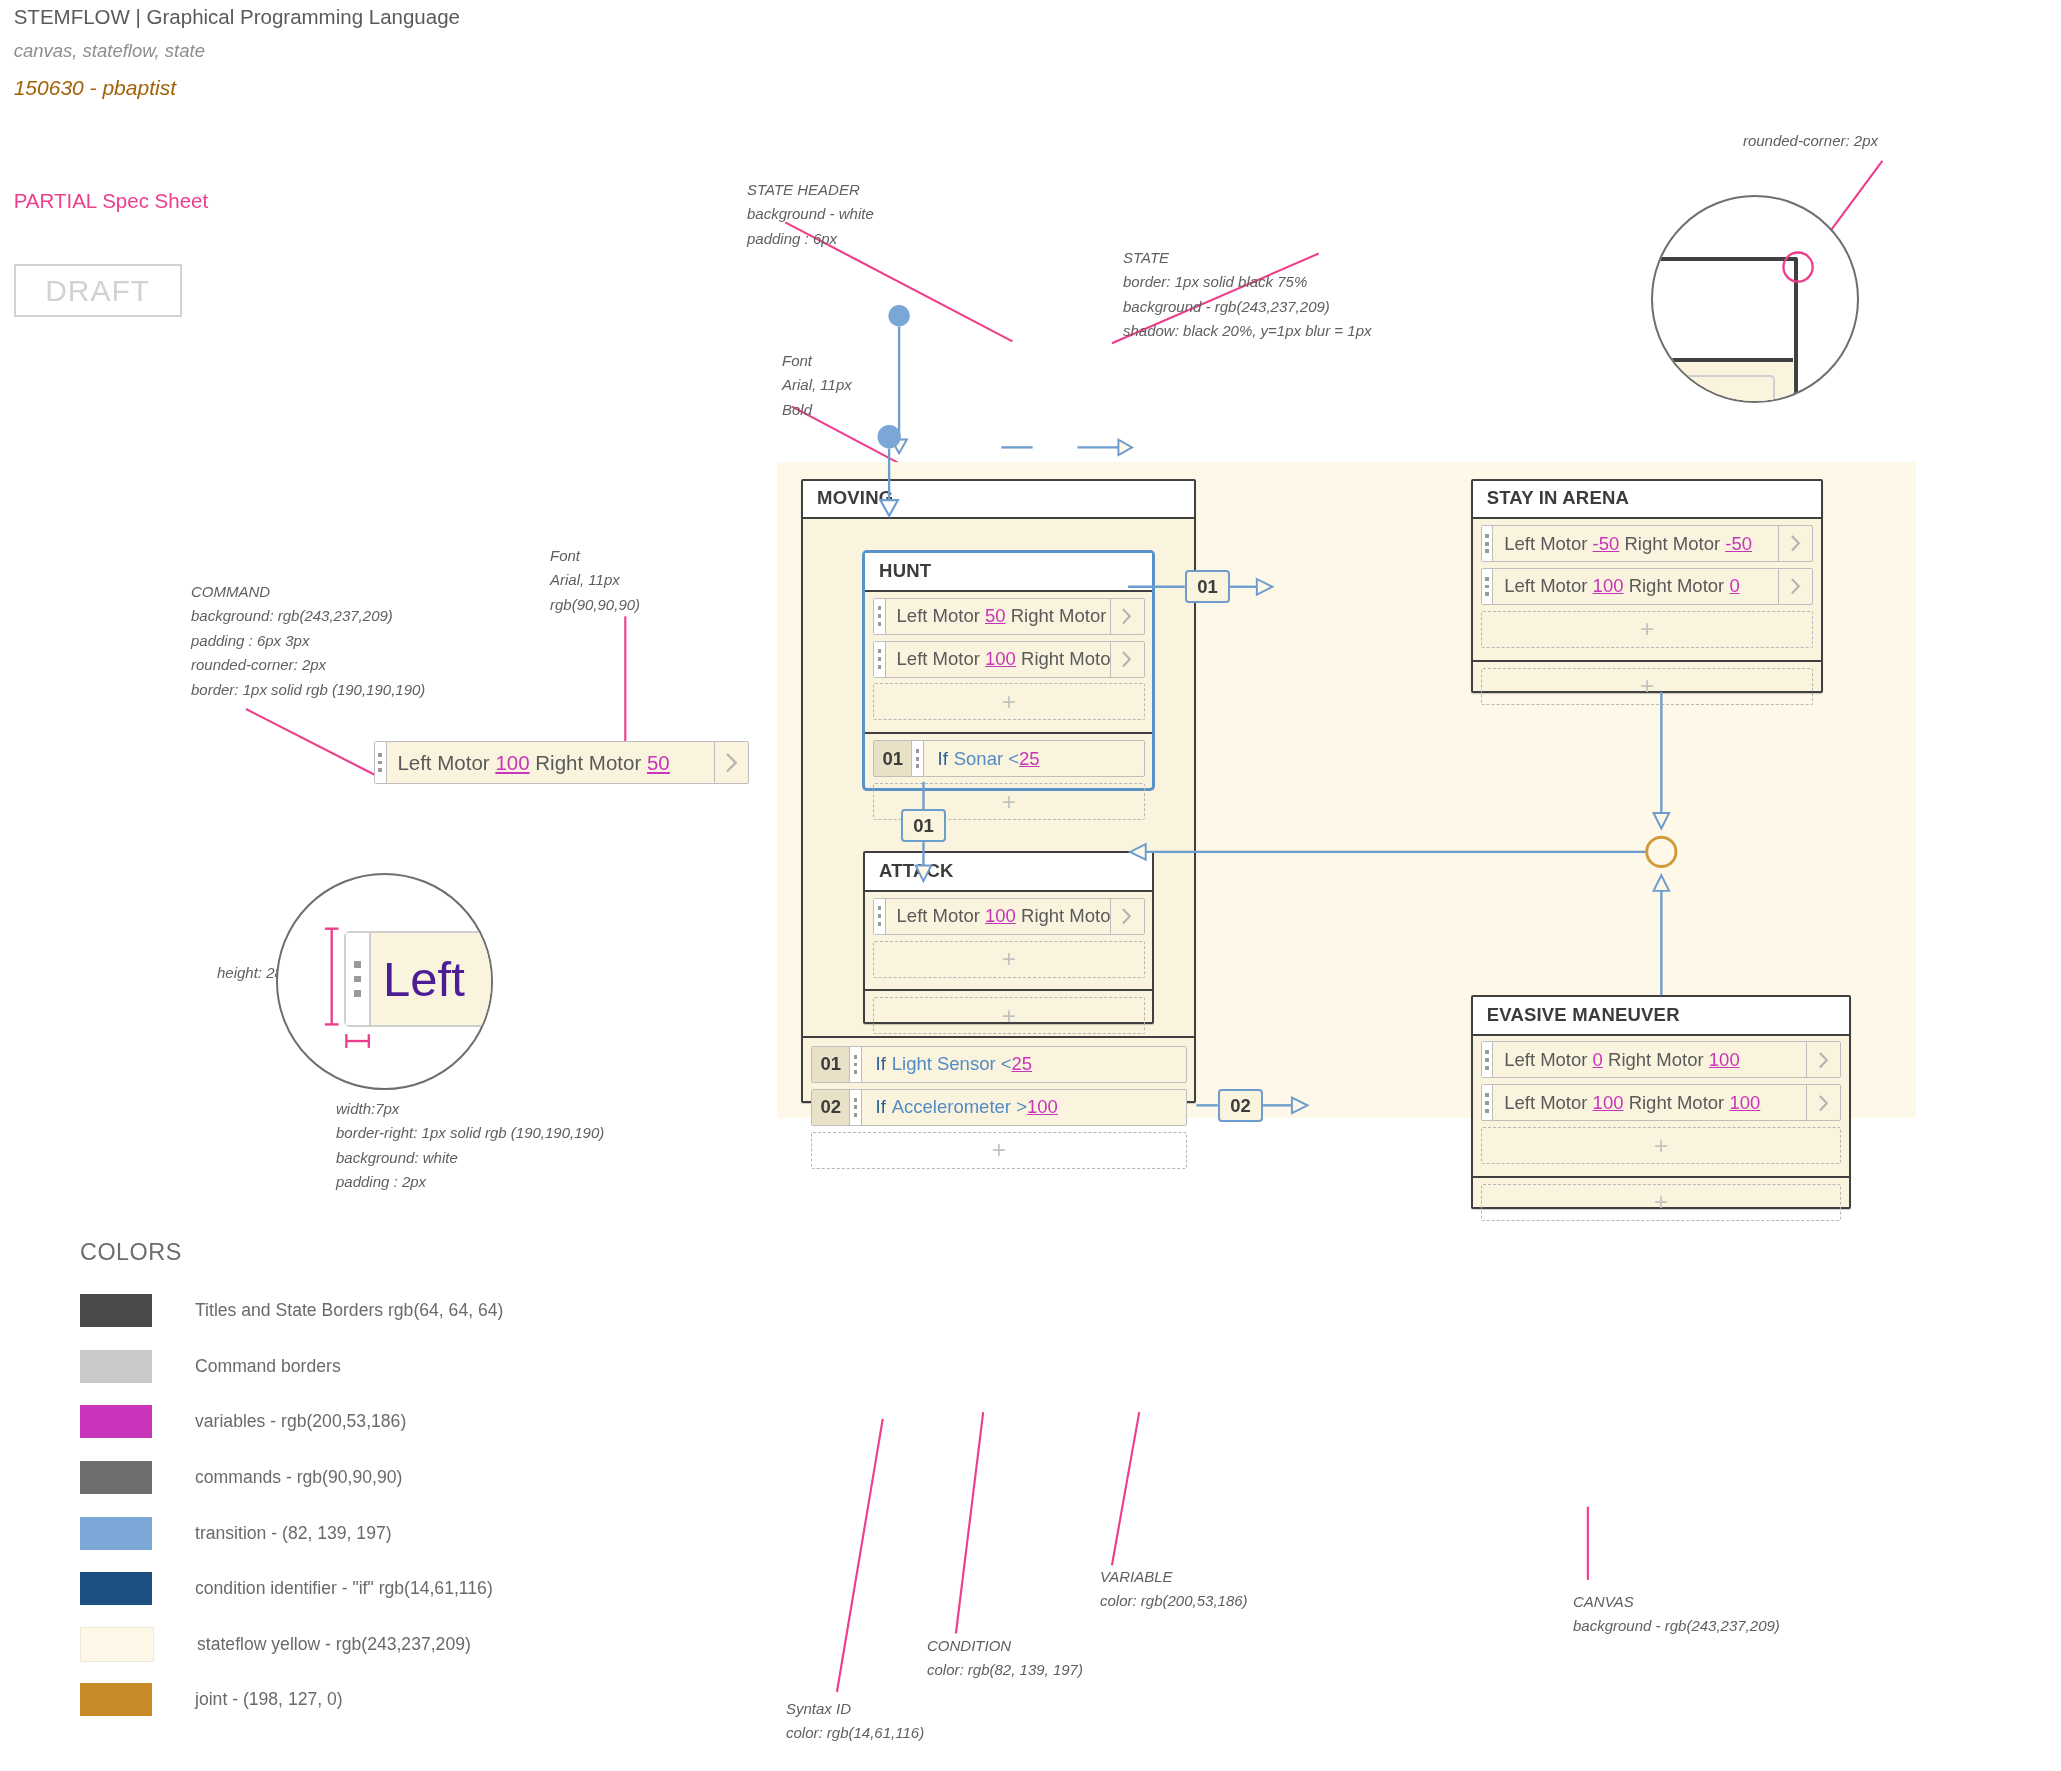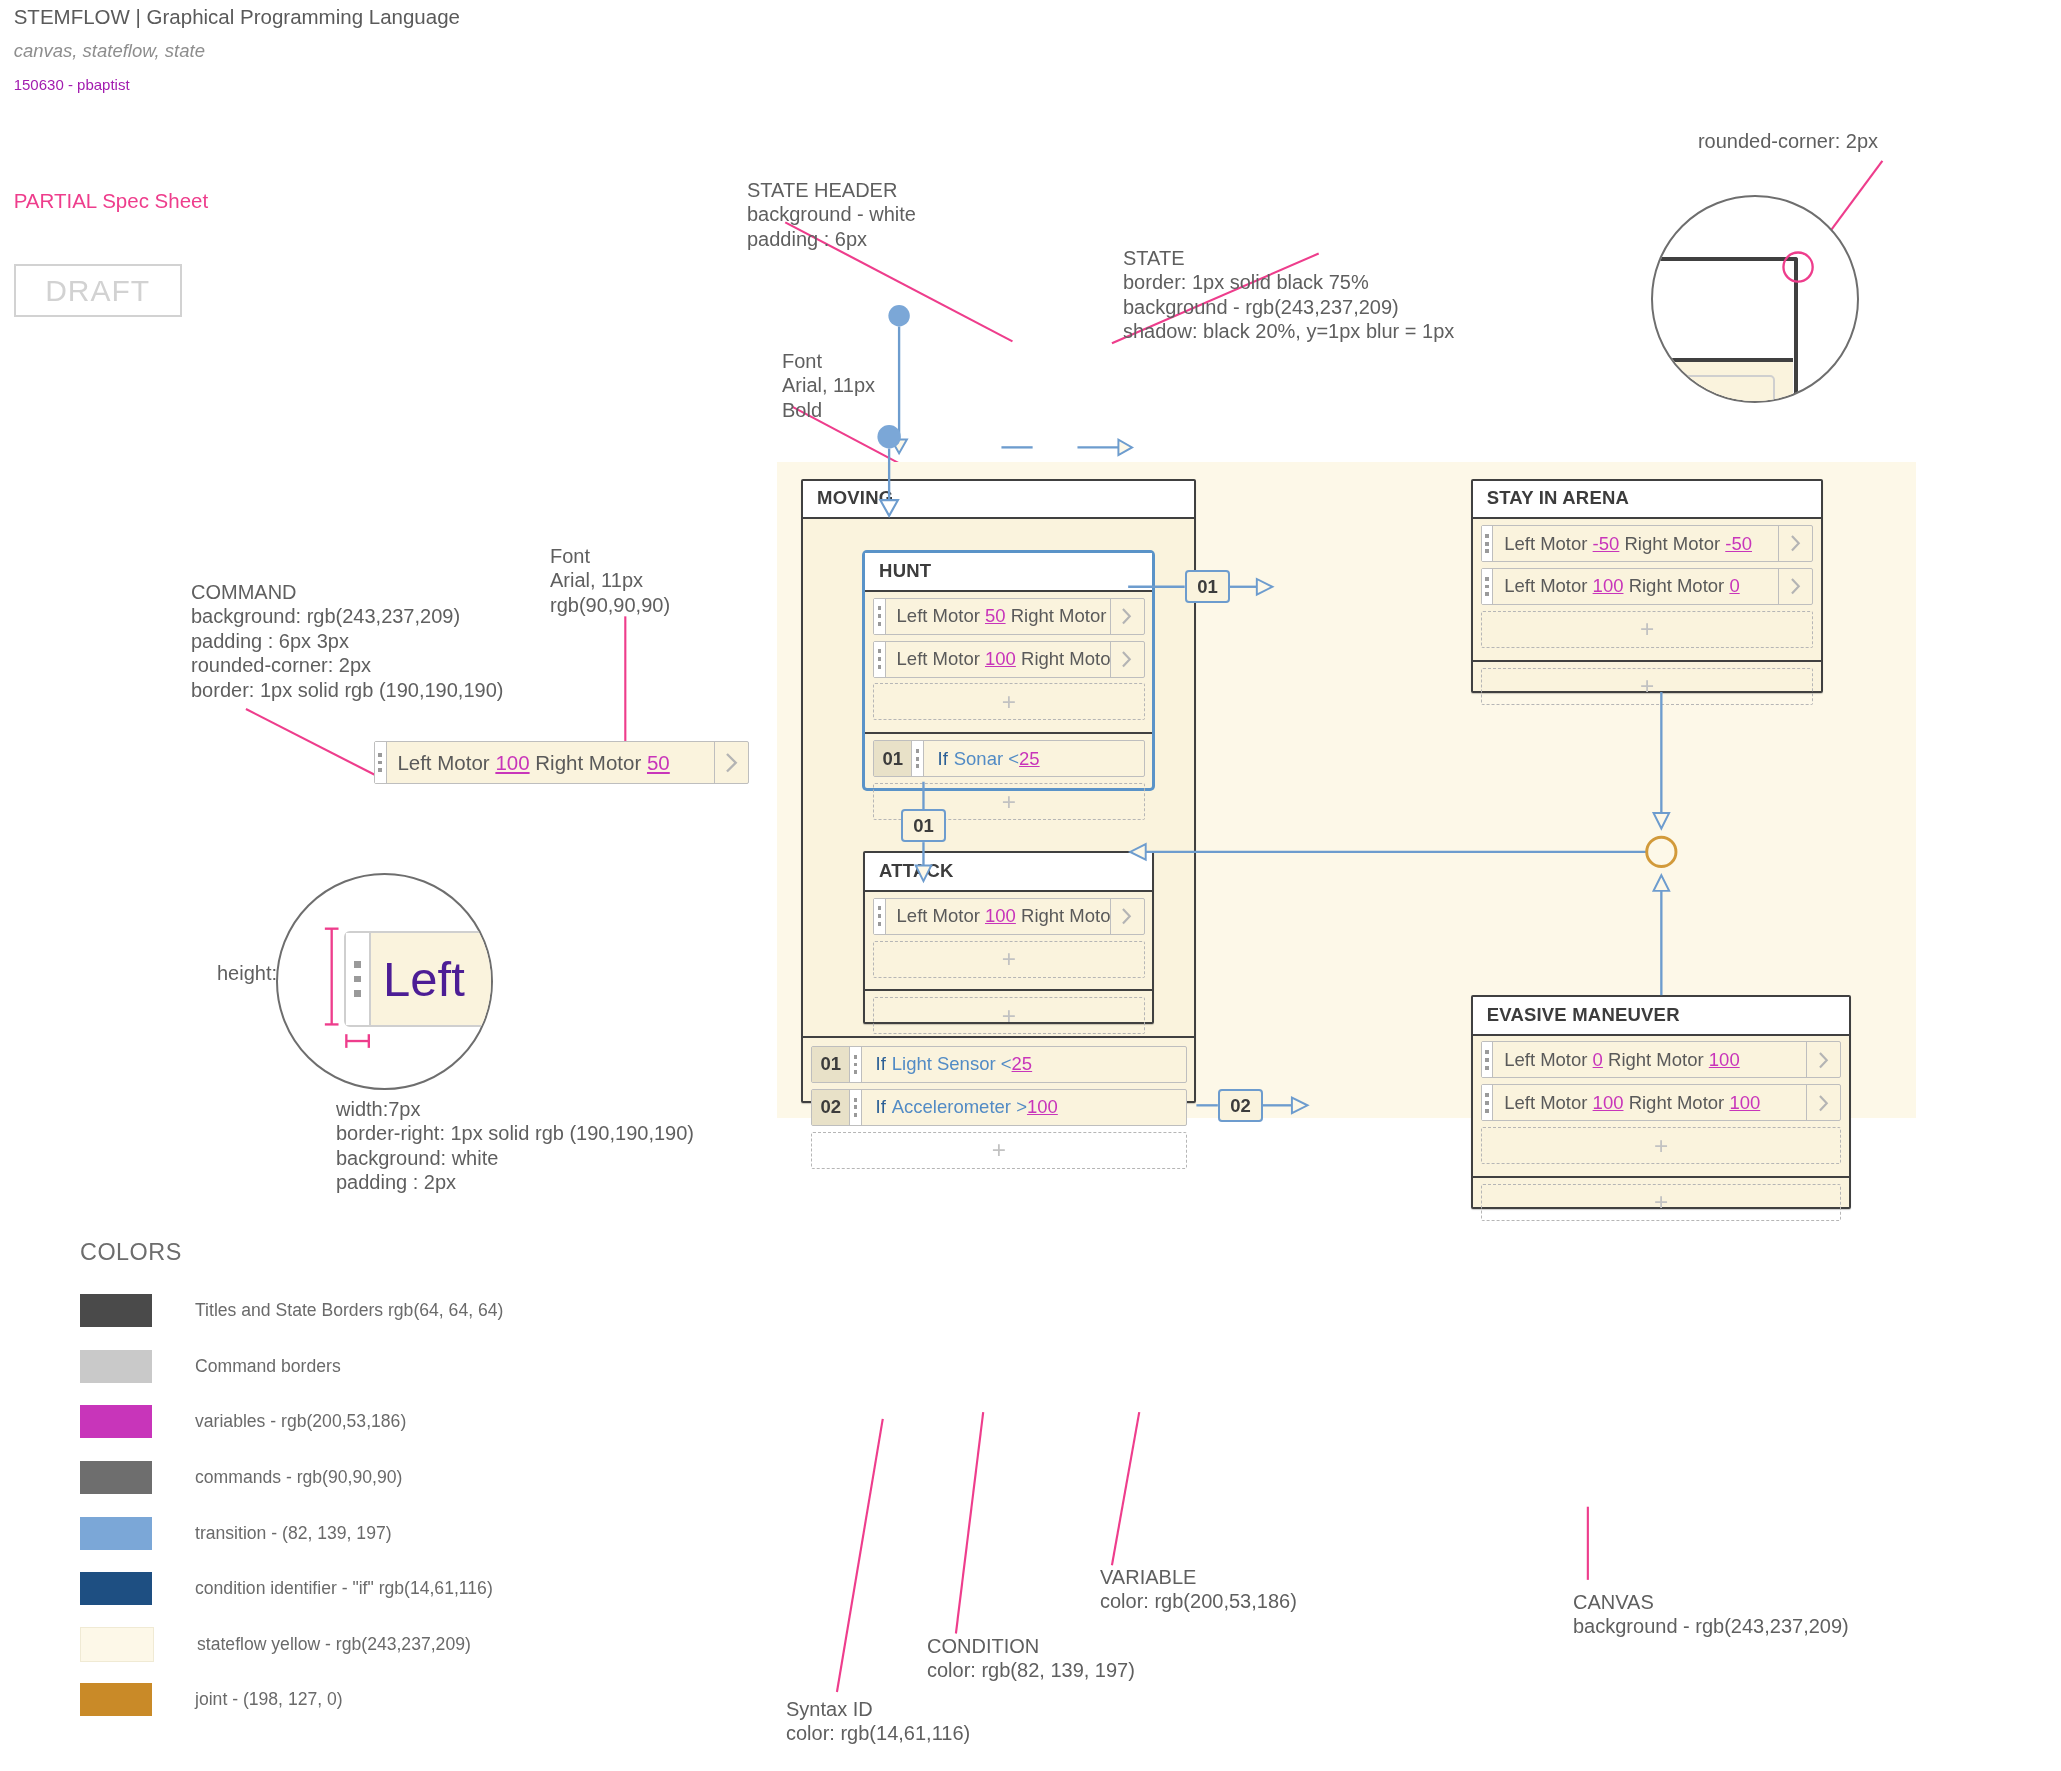--- a/index.html
+++ b/index.html
@@ -7,28 +7,28 @@
     width:2062px;height:1771px;position:relative;overflow:hidden;
     font-family:"Liberation Sans","DejaVu Sans",sans-serif;
     color:#5a5a5a;
     -webkit-font-smoothing:antialiased;
   }
   .abs{position:absolute;}
 
   
   #hdr-title{left:13.7px;top:4.9px;font-size:20.5px;color:#5a5a5a;}
   #hdr-sub{left:13.7px;top:40px;font-size:18.5px;color:#8e8e8e;font-style:italic;}
-  #hdr-date{left:13.7px;top:76px;font-size:15px;color:#a21caf;}
+  #hdr-date{left:13.7px;top:76px;font-size:21px;color:#a16207;font-style:italic;}
   #partial{left:13.7px;top:189px;font-size:20.5px;color:#ee3d8c;}
   #draft{left:13.7px;top:264px;width:164px;height:49px;border:2px solid #d2d2d2;
          display:flex;align-items:center;justify-content:center;}
   #draft span{font-size:30px;color:#d2d2d2;letter-spacing:1px;}
 
   
-  .anno{font-size:20px;line-height:24.4px;color:#5f5f5f;white-space:pre;}
+  .anno{font-size:15px;line-height:24.4px;color:#5f5f5f;white-space:pre;font-style:italic;}
 
   
   svg.leaders{position:absolute;left:0;top:0;width:2062px;height:1771px;pointer-events:none;}
 
   
   #colors-title{left:80px;top:1239px;font-size:23.4px;color:#6d6d6d;letter-spacing:0.5px;}
   .legend-row{position:absolute;left:80px;display:flex;align-items:center;height:37px;}
   .swatch{width:72px;height:33px;display:block;}
   .legend-label{margin-left:43px;font-size:17.6px;color:#6a6a6a;white-space:nowrap;}
 

